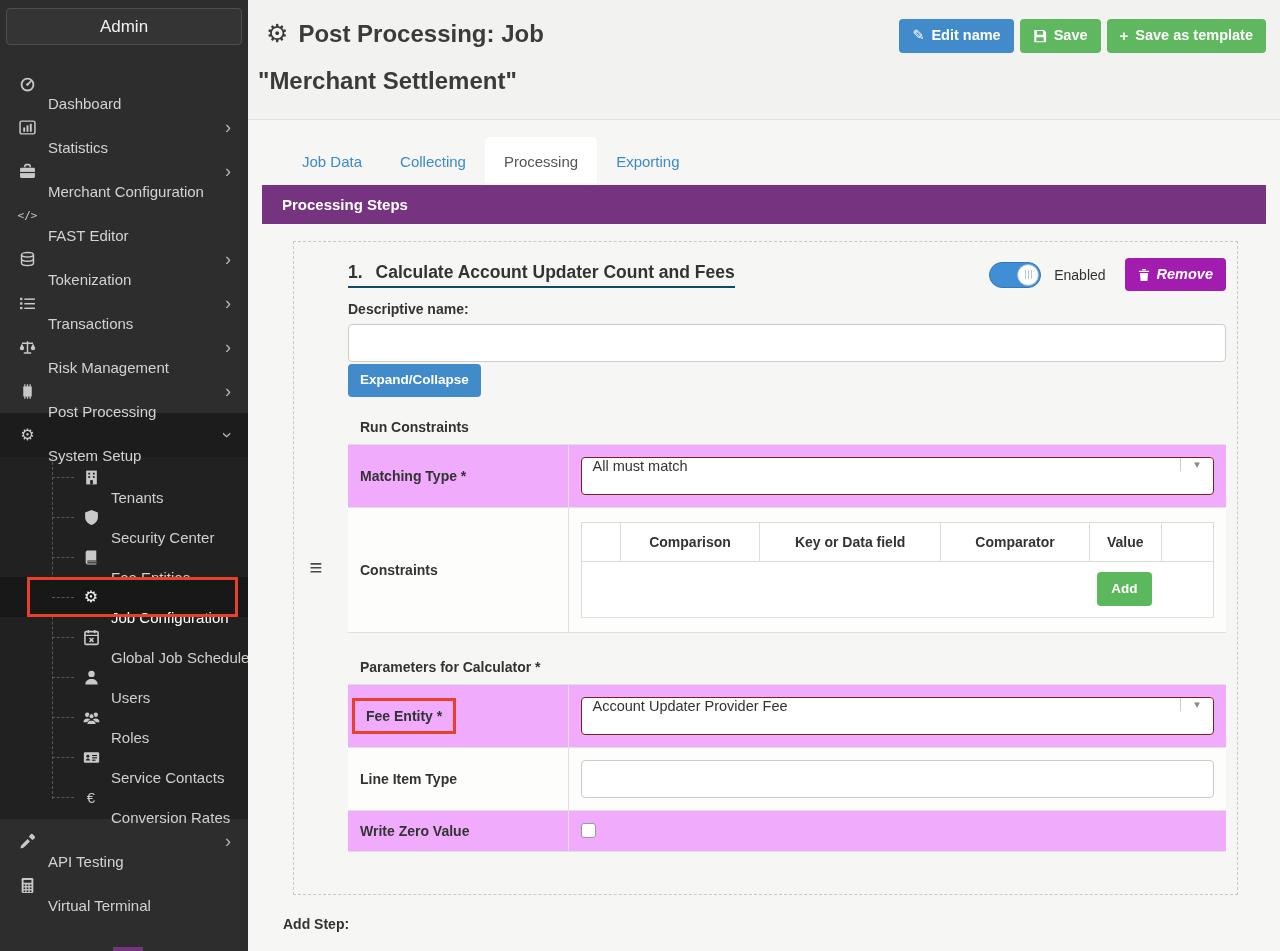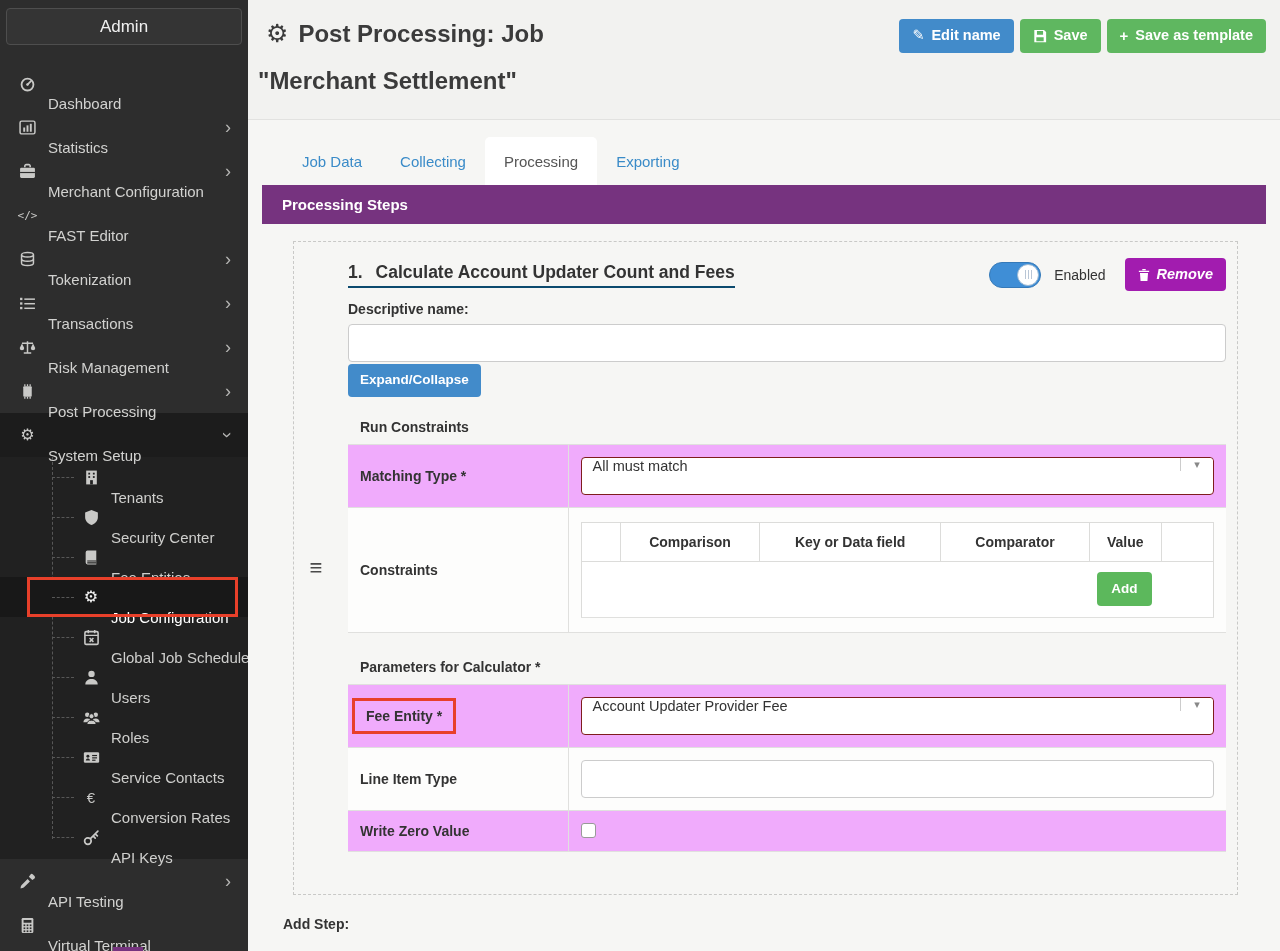--- a/index.html
+++ b/index.html
@@ -293,29 +293,20 @@
                   <rect x="8.6" y="5.6" width="4.6" height="1.1" fill="#212121"></rect>
                   <rect x="8.6" y="7.8" width="4.6" height="1.1" fill="#212121"></rect>
                   <rect x="8.6" y="10" width="3.2" height="1.1" fill="#212121"></rect>
                 </svg>
               </span>
             <span class="nlabel">Service Contacts</span>
           </div>
           <div class="sub-item">
             <span class="nico char" style="font-size:15px;">€</span>
             <span class="nlabel">Conversion Rates</span>
-          </div>
-          <div class="sub-item">
-            <span class="nico">
-                <svg viewBox="0 0 16 16">
-                  <circle cx="4.6" cy="11.4" r="3.1" fill="none" stroke="#c9c9c7" stroke-width="1.6"></circle>
-                  <path d="M7 9l7-7M11.5 4.5l2 2M9.5 6.5l2 2" stroke="#c9c9c7" stroke-width="1.6" stroke-linecap="round" fill="none"></path>
-                </svg>
-              </span>
-            <span class="nlabel">API Keys</span>
           </div>
         </div>
       </div>
 
       <div class="nav-item">
         <span class="nico">
             <svg viewBox="0 0 16 16">
               <path d="M1.5 14.5c0-1 .2-2.4 1-3.2l5.6-5.6 2.2 2.2-5.6 5.6c-.8.8-2.2 1-3.2 1z" fill="#c9c9c7"></path>
               <path d="M9.3 3.5l1.4-1.9a1.6 1.6 0 0 1 2.4-.2l1.5 1.5a1.6 1.6 0 0 1-.2 2.4l-1.9 1.4z" fill="#c9c9c7"></path>
             </svg>

